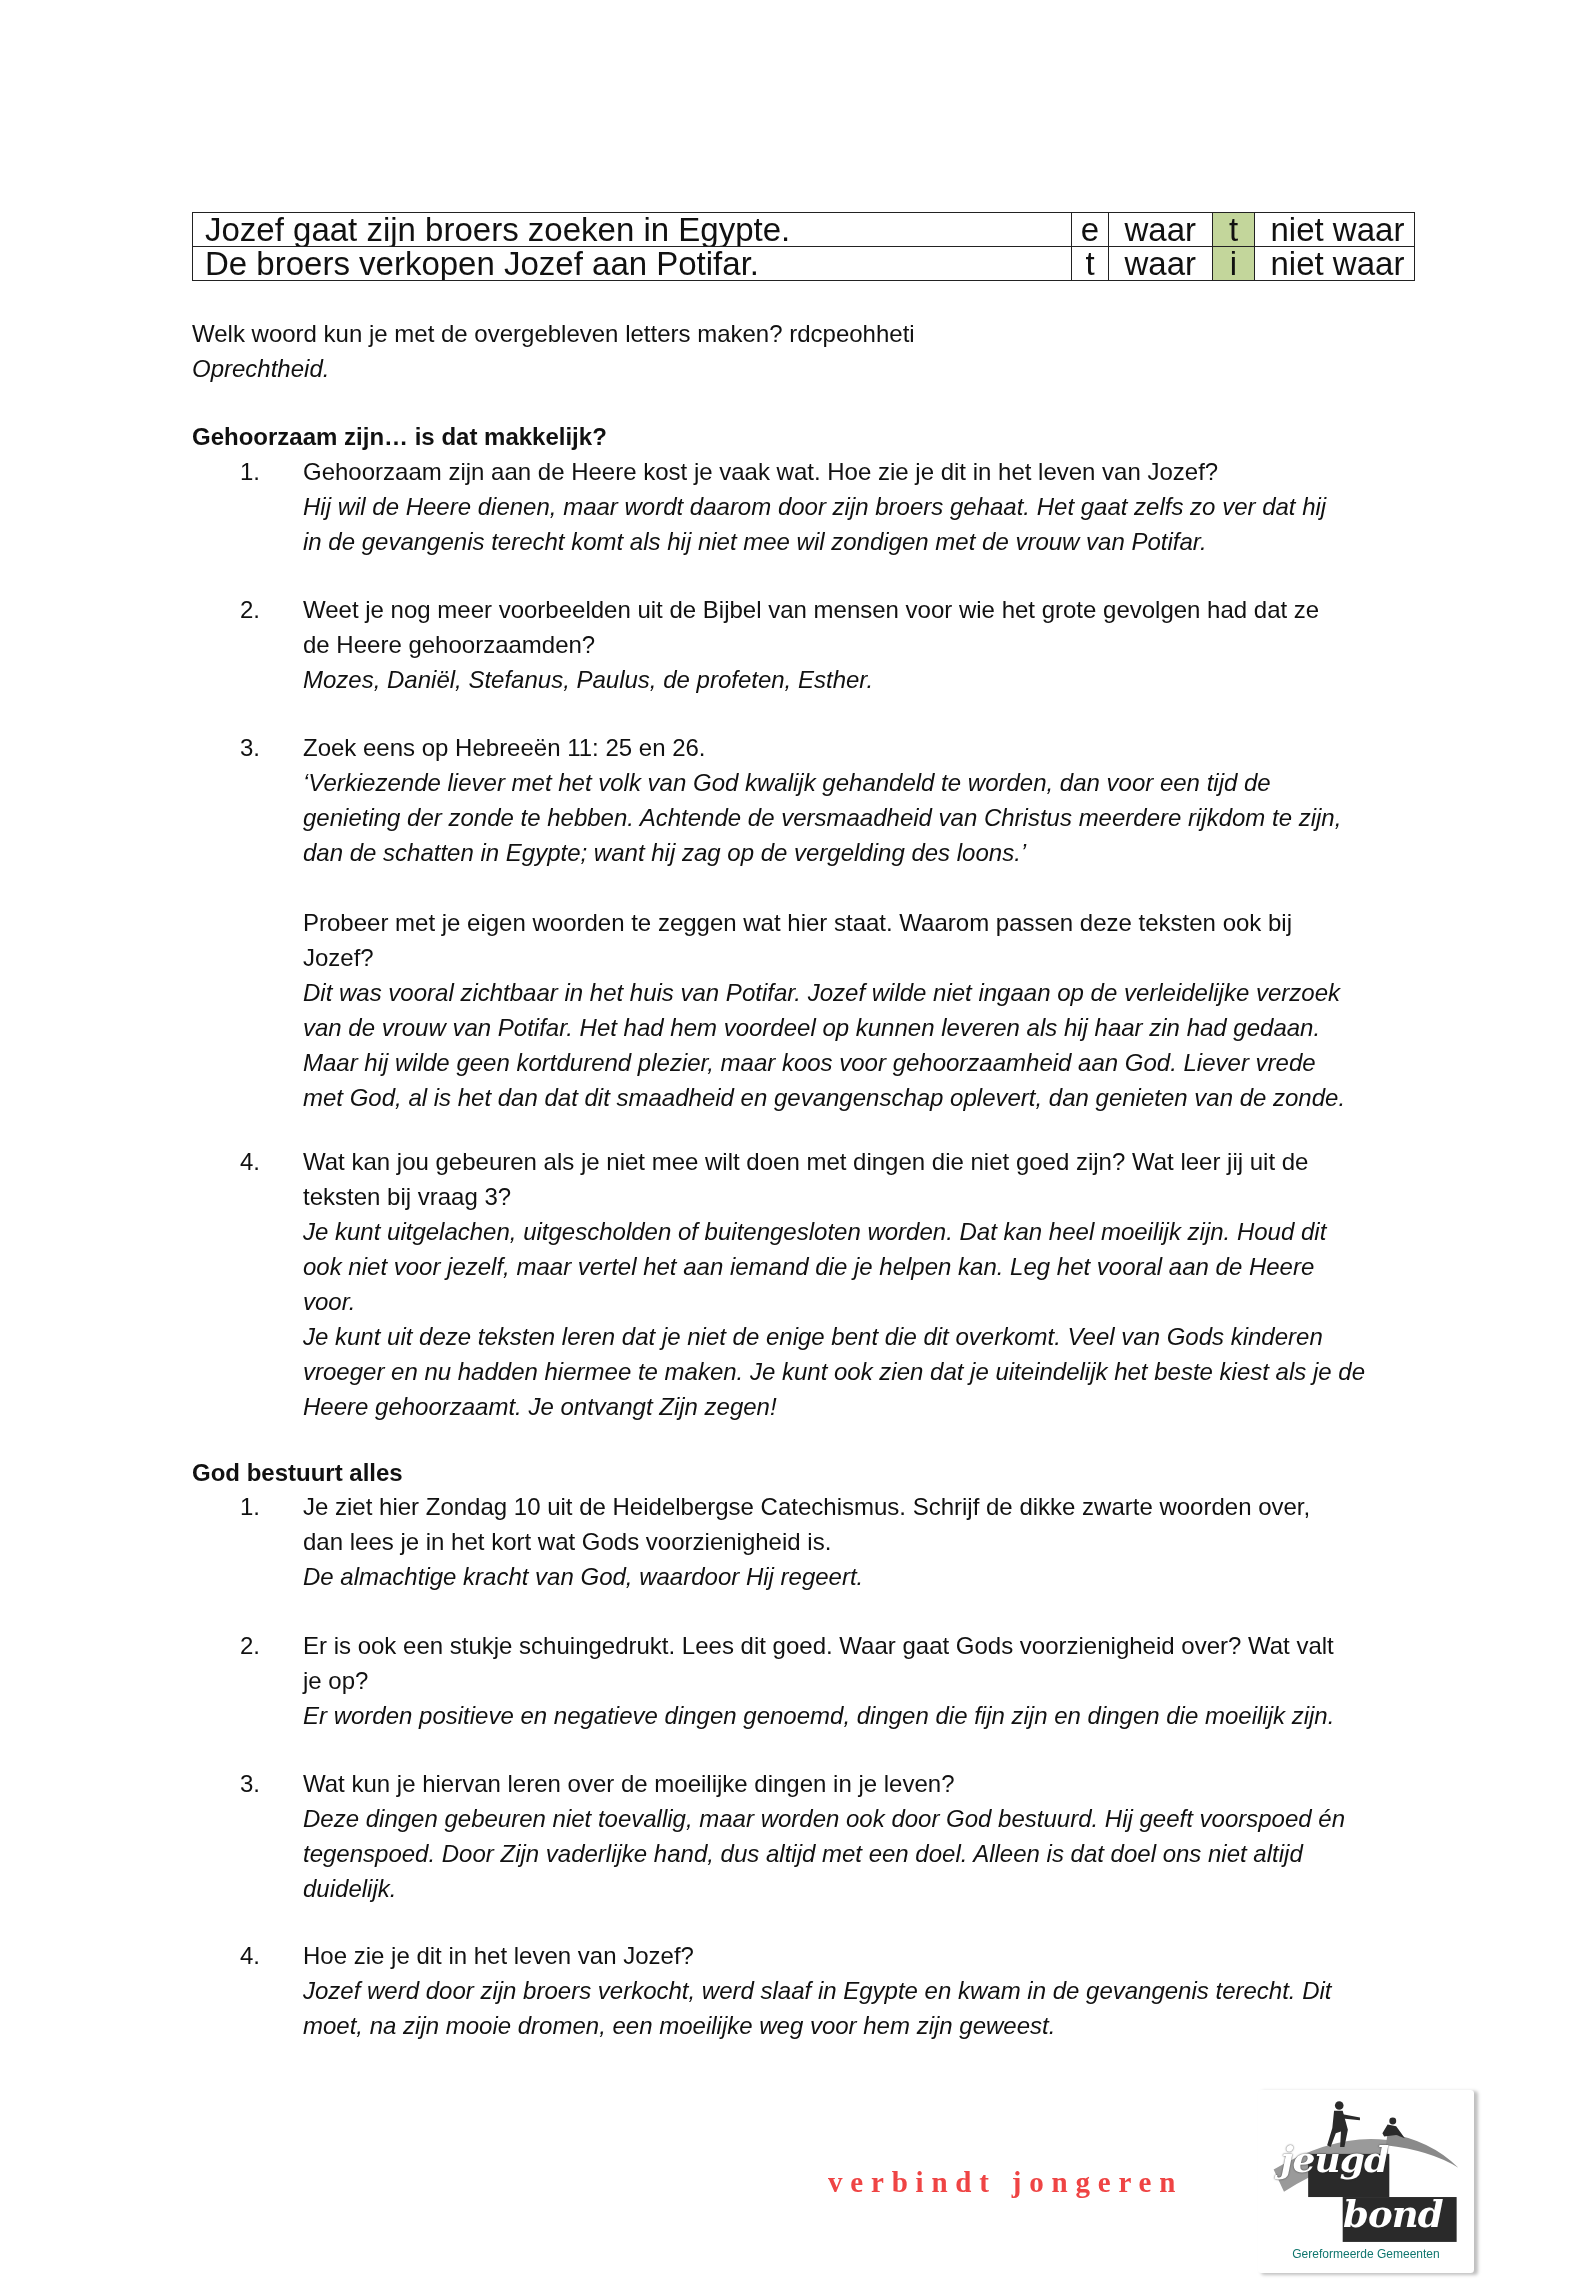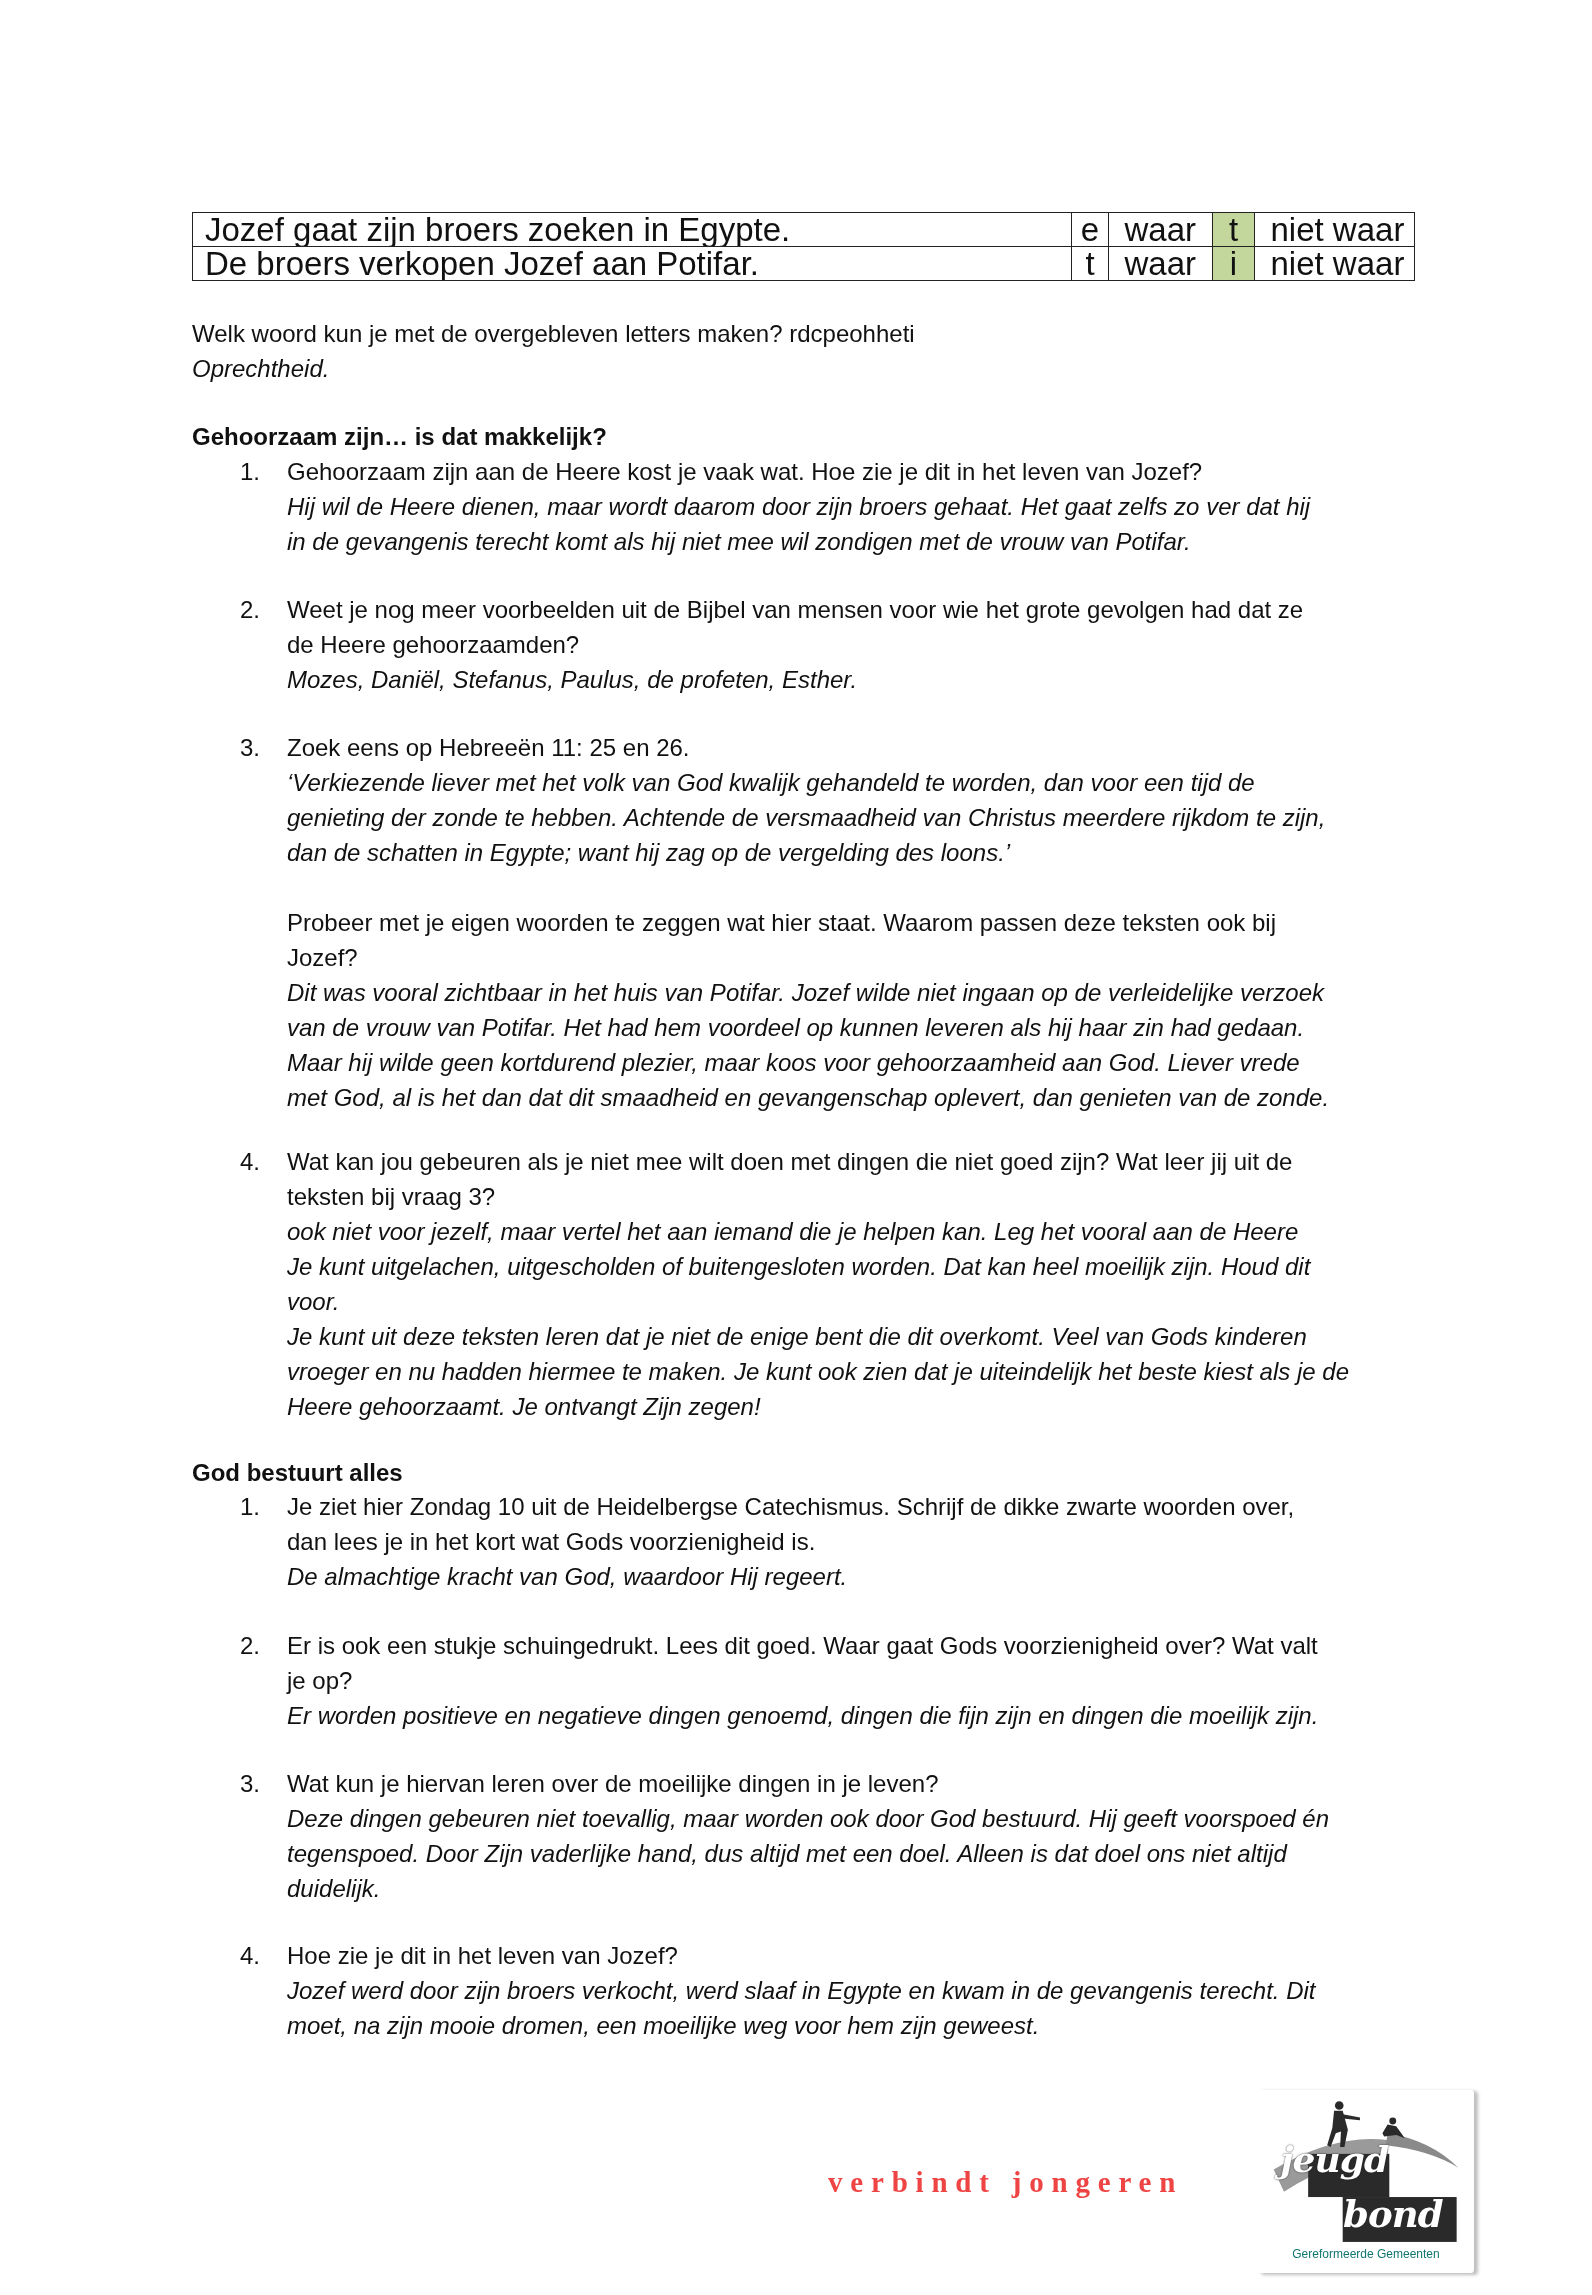--- a/index.html
+++ b/index.html
@@ -17,21 +17,21 @@
     white-space: nowrap; overflow: hidden;
   }
   .tf-table td.letter { text-align: center; padding: 0; }
   .tf-table td.green { background: #c3d69b; }
   .tf-table td.ans { padding-left: 15.5px; margin-top: 45px; }
   .block { position: absolute; left: 192px; width: 1225px; font-size: 24px; line-height: 35px; }
   .italic { font-style: italic; }
   .heading { position: absolute; left: 192px; font-size: 24px; font-weight: bold; line-height: 35px; }
   .item { position: absolute; left: 240px; width: 1182px; font-size: 24px; line-height: 35px; }
   .item .num { position: absolute; left: 0; top: 0; width: 43px; }
-  .item .body { margin-left: 47px; }
+  .item .body { margin-left: 63px; }
   .item .body div { white-space: normal; }
   .spacer { height: 35px; }
   .footer-tag {
     position: absolute; left: 828px; top: 2166px; font-size: 29px; letter-spacing: 7.8px;
     font-family: Liberation Serif, serif; font-weight: bold; color: #ef4444;
   }
   .logo-box {
     position: absolute; left: 1258px; top: 2090px; width: 216px; height: 183px;
     background: #fff; box-shadow: 3.5px 1.7px 3.5px rgba(0,0,0,0.25); border-radius: 3.5px;
   }
@@ -120,22 +120,22 @@
       <div class="italic">Maar hij wilde geen kortdurend plezier, maar koos voor gehoorzaamheid aan God. Liever vrede</div>
       <div class="italic">met God, al is het dan dat dit smaadheid en gevangenschap oplevert, dan genieten van de zonde.</div>
     </div>
   </div>
 
   <div class="item" style="top:1144px;">
     <span class="num">4.</span>
     <div class="body">
       <div>Wat kan jou gebeuren als je niet mee wilt doen met dingen die niet goed zijn? Wat leer jij uit de</div>
       <div>teksten bij vraag 3?</div>
+      <div class="italic">Je kunt uitgelachen, uitgescholden of buitengesloten worden. Dat kan heel moeilijk zijn. Houd dit</div>
       <div class="italic">ook niet voor jezelf, maar vertel het aan iemand die je helpen kan. Leg het vooral aan de Heere</div>
-      <div class="italic">Je kunt uitgelachen, uitgescholden of buitengesloten worden. Dat kan heel moeilijk zijn. Houd dit</div>
       <div class="italic">voor.</div>
       <div class="italic">Je kunt uit deze teksten leren dat je niet de enige bent die dit overkomt. Veel van Gods kinderen</div>
       <div class="italic">vroeger en nu hadden hiermee te maken. Je kunt ook zien dat je uiteindelijk het beste kiest als je de</div>
       <div class="italic">Heere gehoorzaamt. Je ontvangt Zijn zegen!</div>
     </div>
   </div>
 
   <div class="heading" style="top:1455px;">God bestuurt alles</div>
 
   <div class="item" style="top:1489px;">

